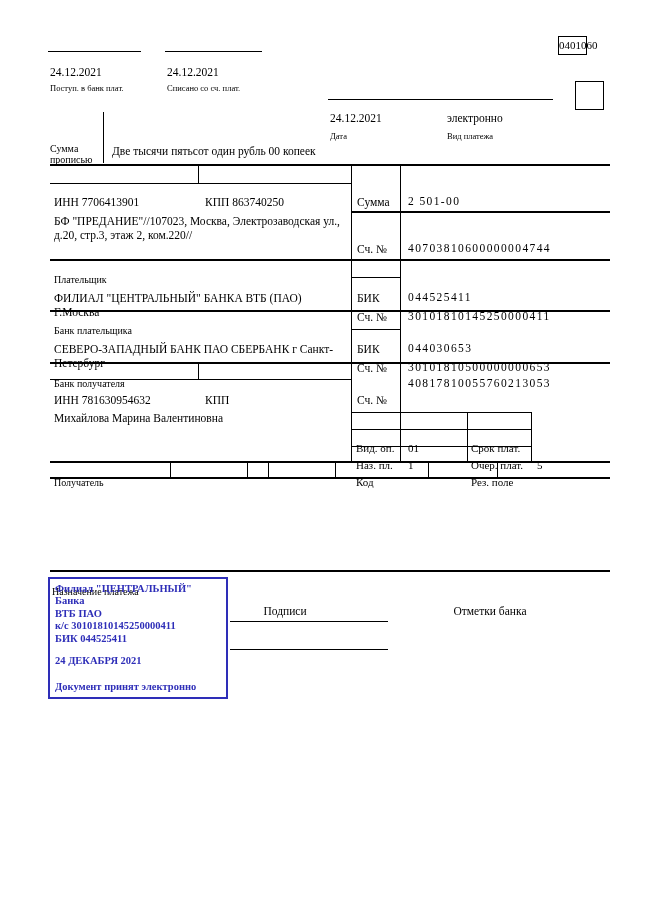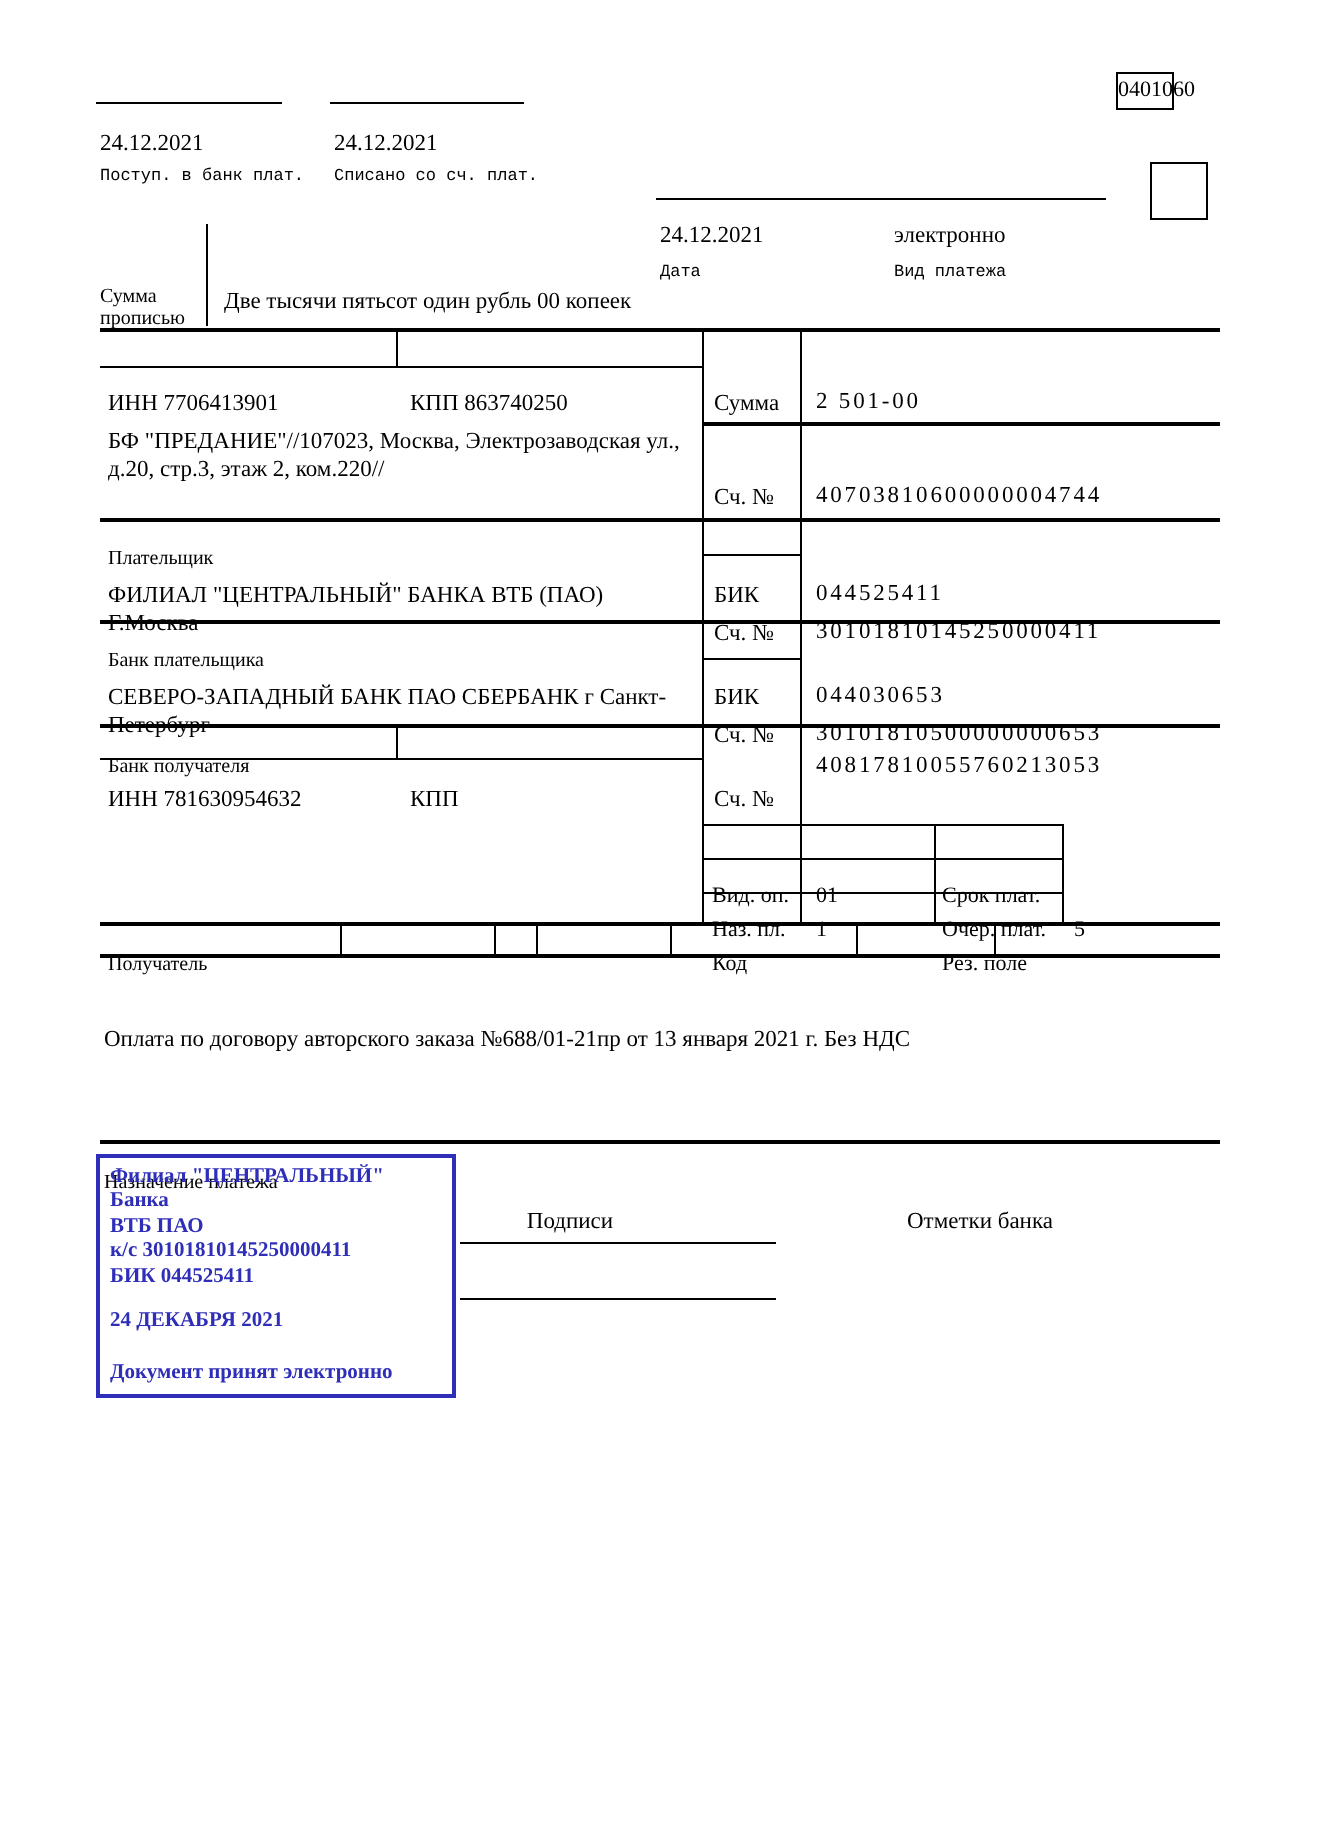--- a/index.html
+++ b/index.html
@@ -2,21 +2,21 @@
 <html><head>
 <meta charset="utf-8">
 <style>
   html,body{margin:0;padding:0;background:#ffffff;}
   .page{position:relative;width:659px;height:911px;background:#fff;
         font-family:"Liberation Serif", serif;color:#000;overflow:hidden;}
   .abs{position:absolute;white-space:nowrap;margin-top:28px;}
   .t{font-size:11.5px;line-height:1.25;}
   .num{font-size:11.5px;letter-spacing:1.4px;}
   .lbl{font-size:10px;}
-  .tiny{font-size:8.5px;font-family:Liberation Mono, monospace;}
+  .tiny{font-size:8.5px;}
   .mini{font-size:11px;}
   .wrap{white-space:normal;}
   .ln{position:absolute;background:#000;}
   .title{font-family:"Liberation Sans", sans-serif;font-weight:bold;font-size:13.5px;letter-spacing:.2px;}
   .codebox{position:absolute;left:558px;top:36px;width:29px;height:19px;border:1.5px solid #000;
            box-sizing:border-box;text-align:center;font-size:11px;line-height:16px;}
   .chkbox{position:absolute;left:575px;top:81px;width:29px;height:29px;border:1.5px solid #000;box-sizing:border-box;}
   .stamp{position:absolute;left:48px;top:577px;width:180px;height:122px;border:2px solid #2e2eb8;
          box-sizing:border-box;color:#2e2eb8;padding:4px 5px;display:flex;flex-direction:column;
          font-size:10.5px;font-weight:bold;line-height:1.18;}
@@ -103,36 +103,36 @@
   <div class="abs t" style="left:357px;top:314px">БИК</div>
   <div class="abs num" style="left:408px;top:314px">044030653</div>
   <div class="abs t" style="left:357px;top:333px">Сч. №</div>
   <div class="abs num" style="left:408px;top:333px">30101810500000000653</div>
   <div class="abs lbl" style="left:54px;top:350px">Банк получателя</div>
 
   <div class="abs t" style="left:54px;top:365px">ИНН 781630954632</div>
   <div class="abs t" style="left:205px;top:365px">КПП</div>
   <div class="abs t" style="left:357px;top:365px">Сч. №</div>
   <div class="abs num" style="left:408px;top:349px">40817810055760213053</div>
+  <div class="abs t" style="left:54px;top:383px">Михайлова Марина Валентиновна</div>
 
   <div class="abs mini" style="left:356px;top:414px">Вид. оп.</div>
   <div class="abs mini" style="left:408px;top:414px">01</div>
   <div class="abs mini" style="left:471px;top:414px">Срок плат.</div>
   <div class="abs mini" style="left:537px;top:414px"></div>
   <div class="abs mini" style="left:356px;top:431px">Наз. пл.</div>
   <div class="abs mini" style="left:408px;top:431px">1</div>
   <div class="abs mini" style="left:471px;top:431px">Очер. плат.</div>
   <div class="abs mini" style="left:537px;top:431px">5</div>
   <div class="abs mini" style="left:356px;top:448px">Код</div>
   <div class="abs mini" style="left:408px;top:448px"></div>
   <div class="abs mini" style="left:471px;top:448px">Рез. поле</div>
   <div class="abs mini" style="left:537px;top:448px"></div>
   <div class="abs lbl" style="left:54px;top:449px">Получатель</div>
 
-  <div class="abs t" style="left:52px;top:485px">Оплата по договору авторского заказа №688/01-21пр от 13 января 2021 г. Без НДС</div>
   <div class="abs lbl" style="left:52px;top:558px">Назначение платежа</div>
   <div class="ln" style="left:50px;top:570px;width:560px;height:2px"></div>
 
   <div class="abs t ctr" style="left:210px;top:576px;width:150px">Подписи</div>
   <div class="abs t ctr" style="left:410px;top:576px;width:160px">Отметки банка</div>
   <div class="ln" style="left:230px;top:621px;width:158px;height:1px"></div>
   <div class="ln" style="left:230px;top:649px;width:158px;height:1px"></div>
 
   <div class="stamp" style="color: rgb(46, 46, 184); border-color: rgb(46, 46, 184);">
     <div>Филиал "ЦЕНТРАЛЬНЫЙ" Банка</div>

